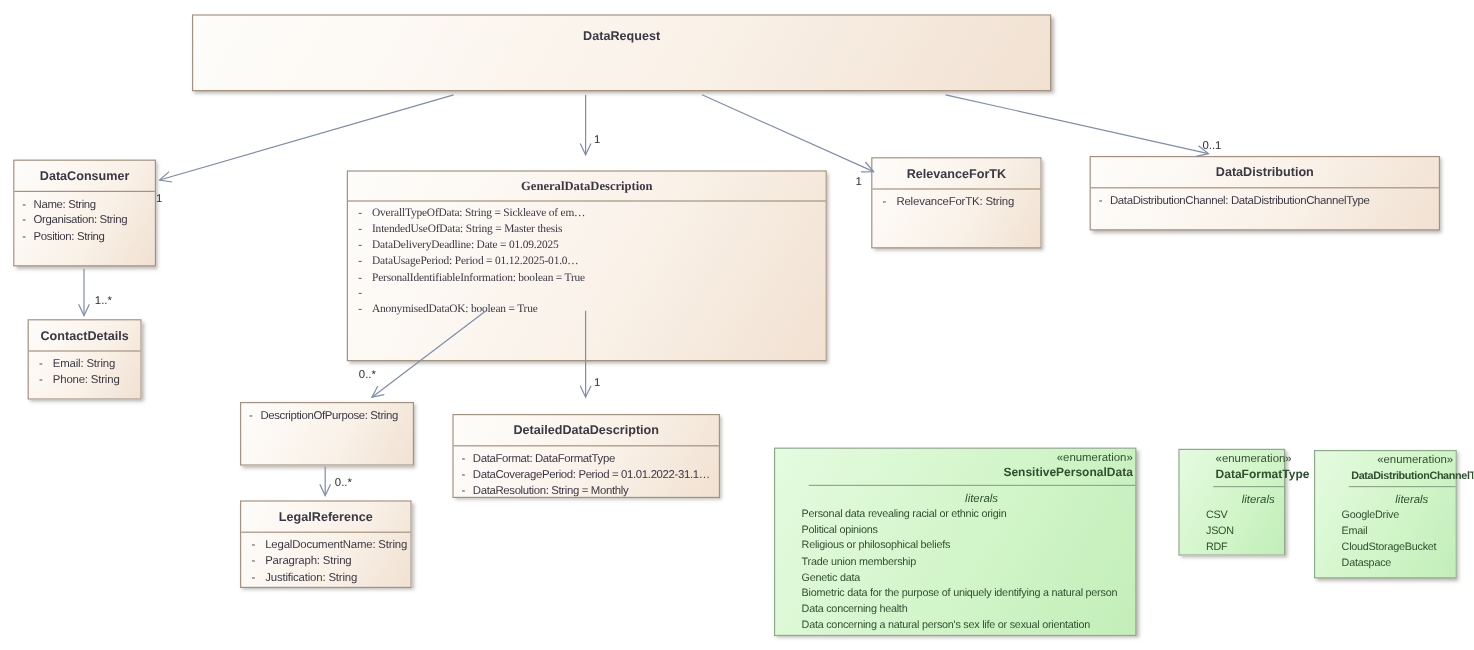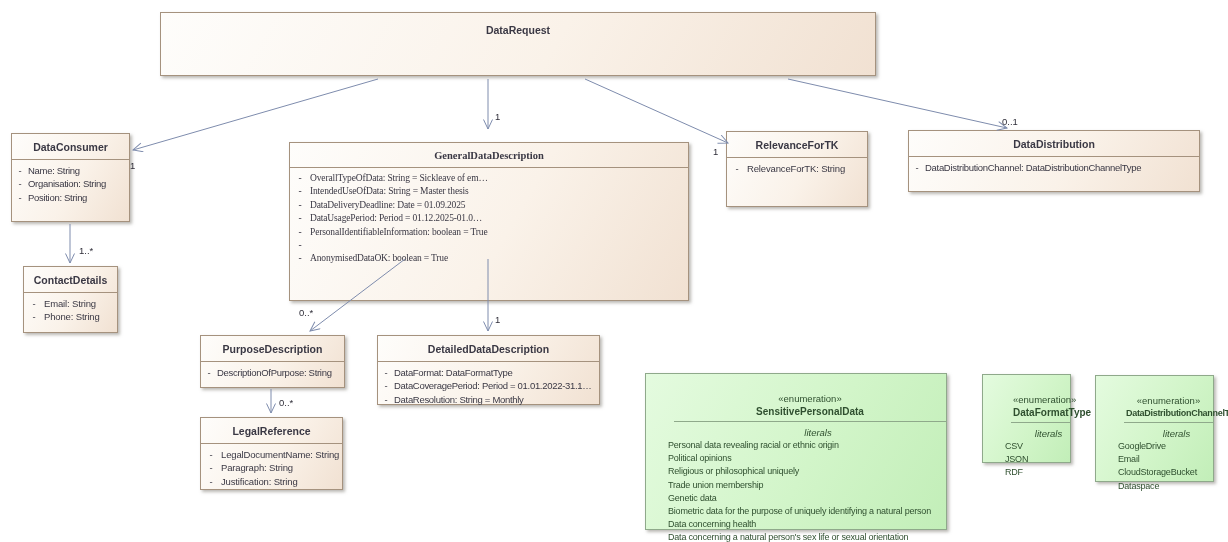--- a/index.html
+++ b/index.html
@@ -29,21 +29,21 @@
   .attrs-tight .attr{font-size:9.5px;letter-spacing:-0.3px;}
   .attrs-tight .attr .vis{flex:0 0 16px;}
   
   .uml-enum{
     position:absolute;
     background:linear-gradient(120deg,#e4fbdf 0%,#d2f5c9 55%,#c2eeb8 100%);
     border:1px solid #8fa98b;
     box-shadow:2px 2px 3px rgba(130,125,118,.55);
     box-sizing:border-box;color:#2f4f2f;
   }
-  .enum-header{text-align:center;padding:19px 2px 4px;border-bottom:1px solid #8fa98b;margin-left:28px;}
+  .enum-header{text-align:right;padding:2px 2px 4px;border-bottom:1px solid #8fa98b;margin-left:28px;}
   .enum-st{font-size:9.5px;}
   .enum-name{font-size:10px;font-weight:bold;margin-top:2px;white-space:nowrap;}
   .enum-name.tight-name{font-size:9px;letter-spacing:-0.3px;}
   .enum-body{padding-top:4px;overflow:hidden;}
   .lit-label{text-align:center;font-style:italic;font-size:9.5px;line-height:13px;margin-left:44px;}
   .lit{padding-left:22px;font-size:9px;letter-spacing:-0.2px;line-height:13.2px;white-space:nowrap;overflow:hidden;}
   
   svg.connectors{position:absolute;left:0;top:0;z-index:3;pointer-events:none;}
   .mult{
     position:absolute;z-index:4;font-size:9.5px;color:#2e2d38;white-space:nowrap;
@@ -137,30 +137,29 @@
           <span>Email: String</span>
         </div>
       <div class="attr">
           <span class="vis">-</span>
           <span>Phone: String</span>
         </div>
     </div>
   </div>
 
   <div class="uml-class attrs-tight" style="left:200px;top:335px;width:145px;height:53px;">
-    <div class="uml-title">PurposeDescription</div>
     <div class="uml-attrs">
       <div class="attr">
           <span class="vis">-</span>
           <span>DescriptionOfPurpose: String</span>
         </div>
     </div>
   </div>
 
-  <div class="uml-class attrs-tight" style="left:377px;top:335px;width:223px;height:70px;">
+  <div class="uml-class attrs-tight" style="left:377px;top:345px;width:223px;height:70px;">
     <div class="uml-title">DetailedDataDescription</div>
     <div class="uml-attrs">
       <div class="attr">
           <span class="vis">-</span>
           <span>DataFormat: DataFormatType</span>
         </div>
       <div class="attr">
           <span class="vis">-</span>
           <span>DataCoveragePeriod: Period = 01.01.2022-31.1…</span>
         </div>
@@ -191,21 +190,21 @@
 
   <div class="uml-enum" style="left:645px;top:373px;width:302px;height:157px;">
     <div class="enum-header">
       <div class="enum-st">«enumeration»</div>
       <div class="enum-name">SensitivePersonalData</div>
     </div>
     <div class="enum-body">
       <div class="lit-label">literals</div>
       <div class="lit">Personal data revealing racial or ethnic origin</div>
       <div class="lit">Political opinions</div>
-      <div class="lit">Religious or philosophical uniquely</div>
+      <div class="lit">Religious or philosophical beliefs</div>
       <div class="lit">Trade union membership</div>
       <div class="lit">Genetic data</div>
       <div class="lit">Biometric data for the purpose of uniquely identifying a natural person</div>
       <div class="lit">Data concerning health</div>
       <div class="lit">Data concerning a natural person's sex life or sexual orientation</div>
     </div>
   </div>
 
   <div class="uml-enum" style="left:982px;top:374px;width:89px;height:89px;">
     <div class="enum-header">

